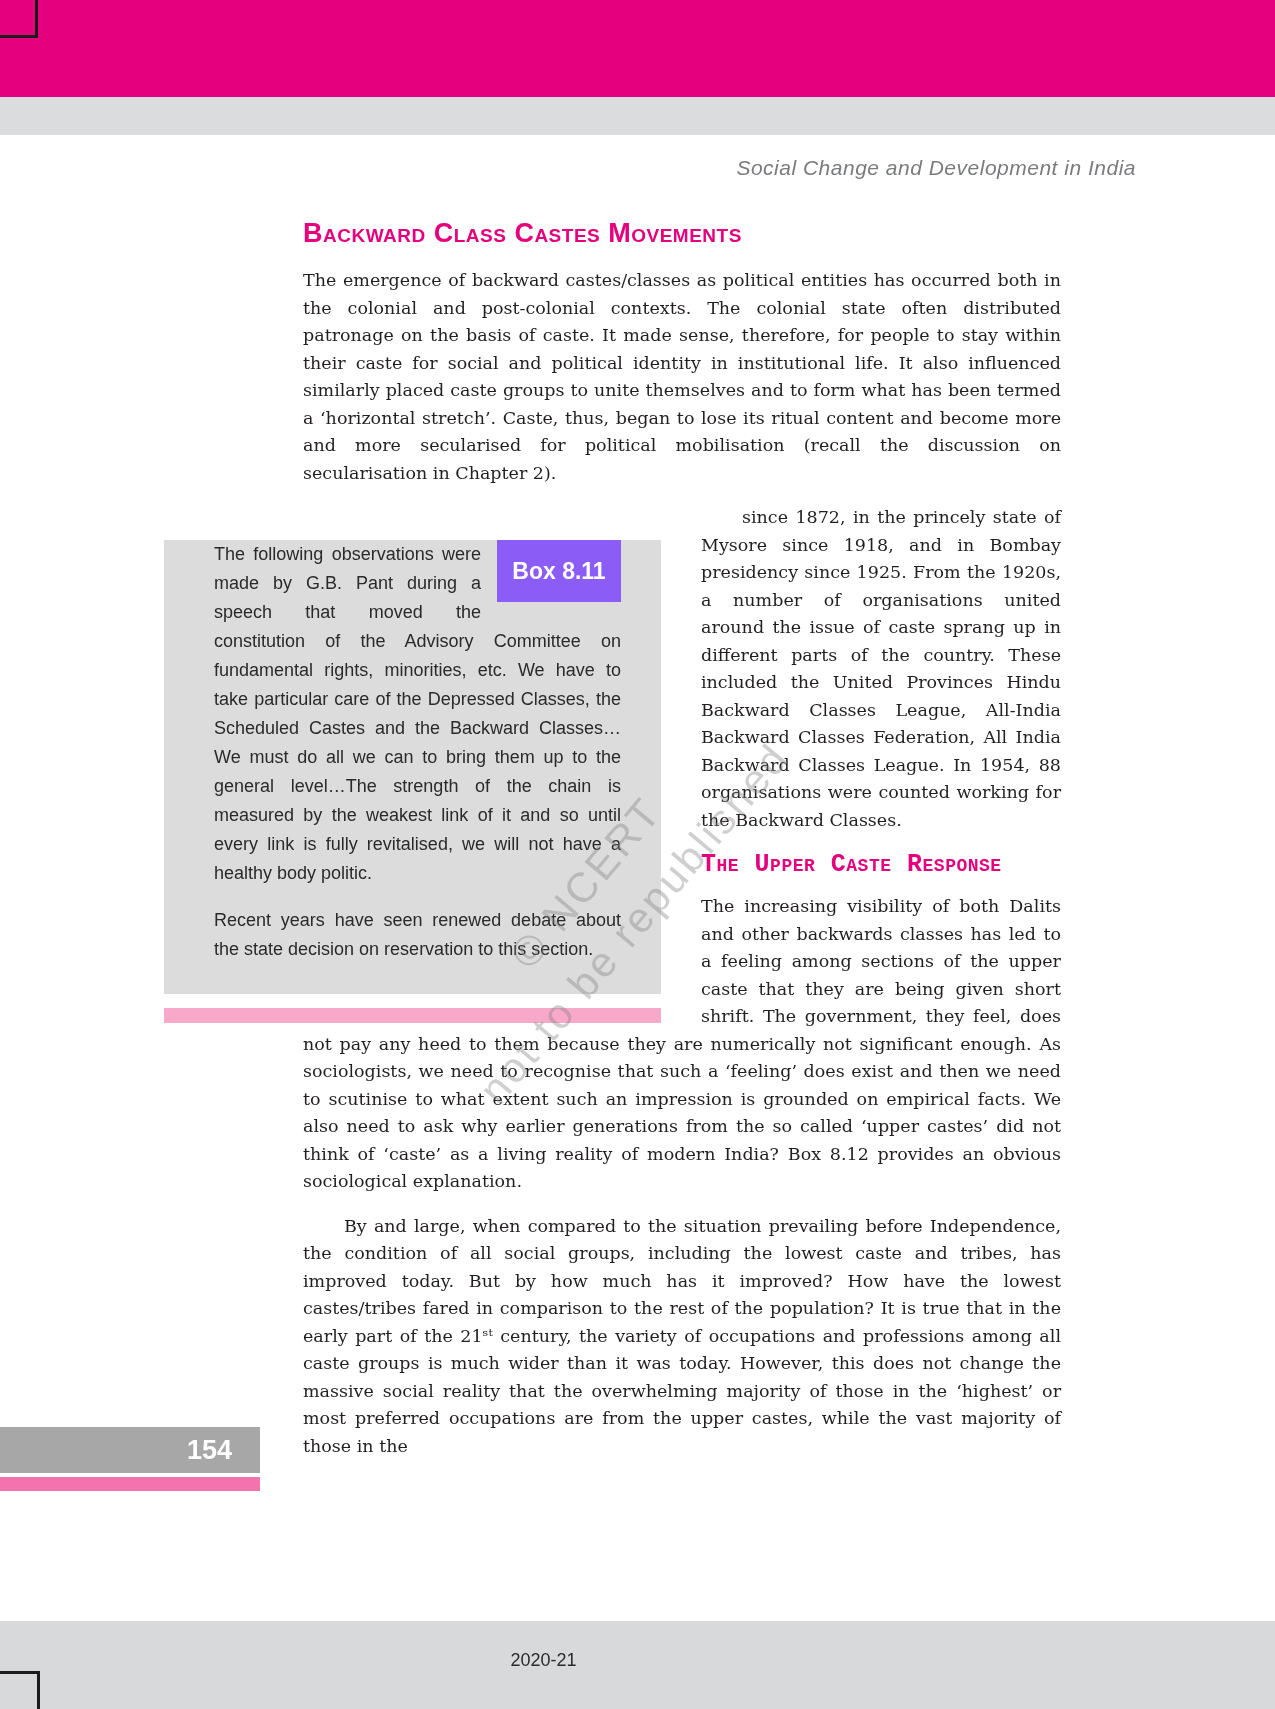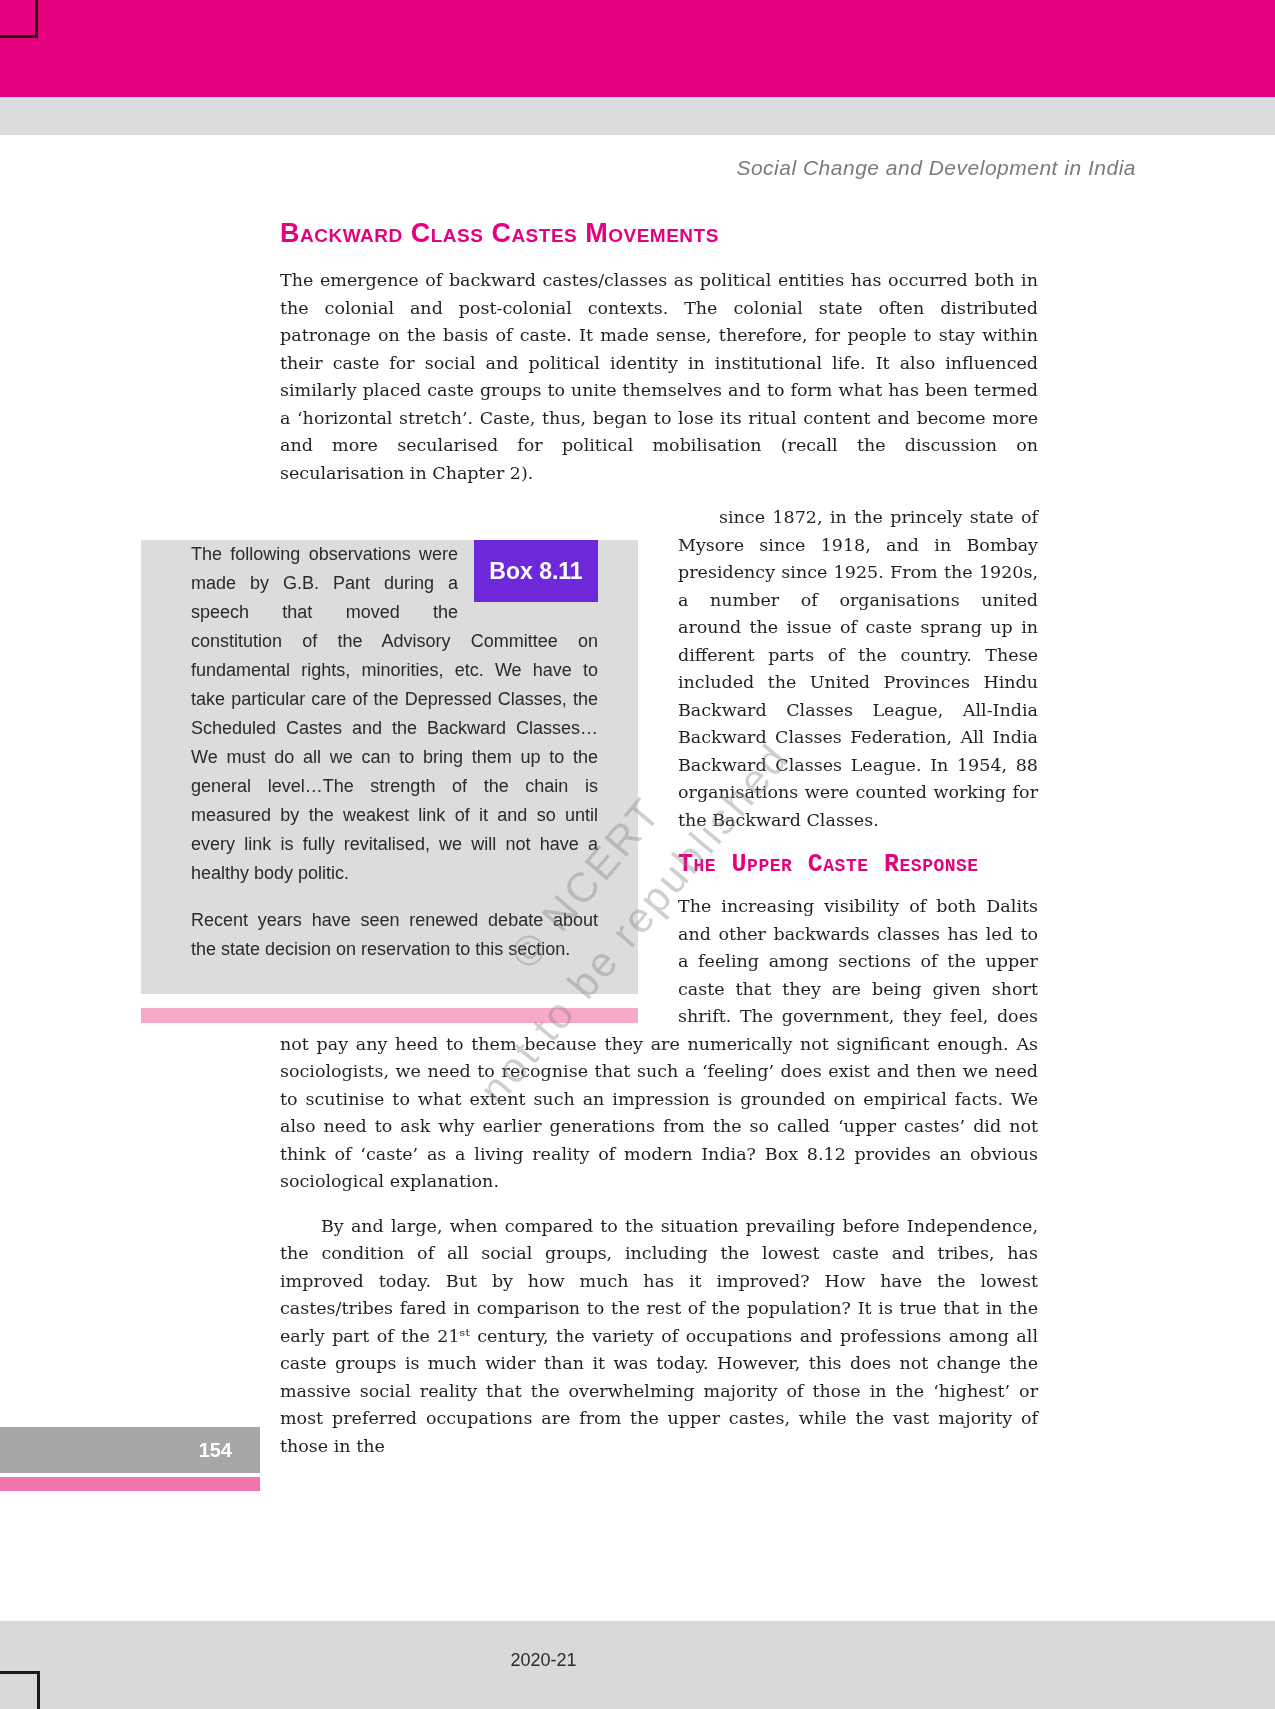--- a/index.html
+++ b/index.html
@@ -16,21 +16,21 @@
     border-right:3px solid #1b1b1b; border-bottom:3px solid #1b1b1b; z-index:3;
   }
   
   .running-head {
     position:absolute; top:156px; right:139px;
     font-family:"Liberation Sans", sans-serif; font-style:italic;
     font-size:21px; color:#7A7B7E; letter-spacing:0.5px; z-index:2;
   }
   
   .content {
-    position:absolute; left:280px; top:210px; width:758px; z-index:2;
+    position:absolute; left:303px; top:210px; width:758px; z-index:2;
   }
   .serif {
     font-family:"DejaVu Serif", serif;
     font-size:17.5px; line-height:27.5px; color:#231F20;
     text-align:justify;
   }
   h1.sec-head, h2.sec-head {
     font-family:"Liberation Sans", sans-serif; font-weight:bold;
     font-variant:small-caps; text-transform:none;
     color:#E5007D; letter-spacing:0.5px;
@@ -47,41 +47,41 @@
   }
   .box-inner {
     display:block; background:#DCDCDC;
     padding:0 40px 30px 50px;
     font-family:"Liberation Sans", sans-serif;
     font-size:18px; line-height:29px; color:#2A2A2A; text-align:justify;
     text-indent:0;
   }
   .box-label {
     float:right; width:124px; height:62px; margin:0 0 12px 16px;
-    background:#6d28d9; color:#ffffff;
+    background:#8b5cf6; color:#ffffff;
     font-family:"Liberation Sans", sans-serif; font-weight:bold; font-size:23px;
     line-height:62px; text-align:center; text-indent:0;
   }
   .box-p { display:block; margin-top:36px; text-indent:0; }
   .box-p + .box-p { margin-top:18px; }
   .box-pinkbar { display:block; height:15px; background:#F8A9CA; margin-top:14px; }
   
   .watermark {
     position:absolute; left:330px; top:840px; width:560px; z-index:5;
     transform:rotate(-50deg);
     font-family:"Liberation Sans", sans-serif;
     font-size:42px; line-height:63px; letter-spacing:3px;
     color:rgba(130,130,130,0.38); text-align:center;
     pointer-events:none;
   }
   
   .page-badge {
     position:absolute; left:0; top:1427px; width:260px; height:46px;
     background:#A7A7A7; color:#ffffff;
-    font-family:"Liberation Sans", sans-serif; font-weight:bold; font-size:20px;
+    font-family:"Liberation Sans", sans-serif; font-weight:bold; font-size:27px;
     line-height:46px; text-align:right; padding-right:28px; z-index:2;
   }
   .page-badge-bar {
     position:absolute; left:0; top:1477px; width:260px; height:14px;
     background:#F273AD; z-index:2;
   }
   
   .footer-band {
     position:absolute; left:0; top:1621px; width:1275px; height:88px;
     background:#D8D9DA; z-index:1;

